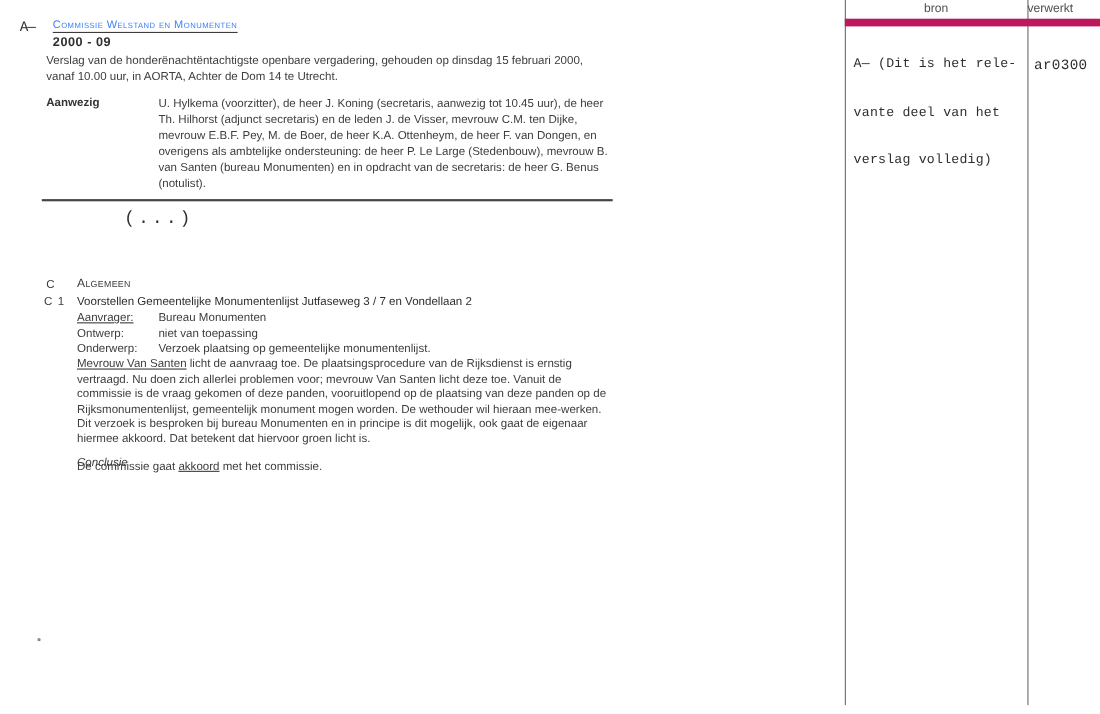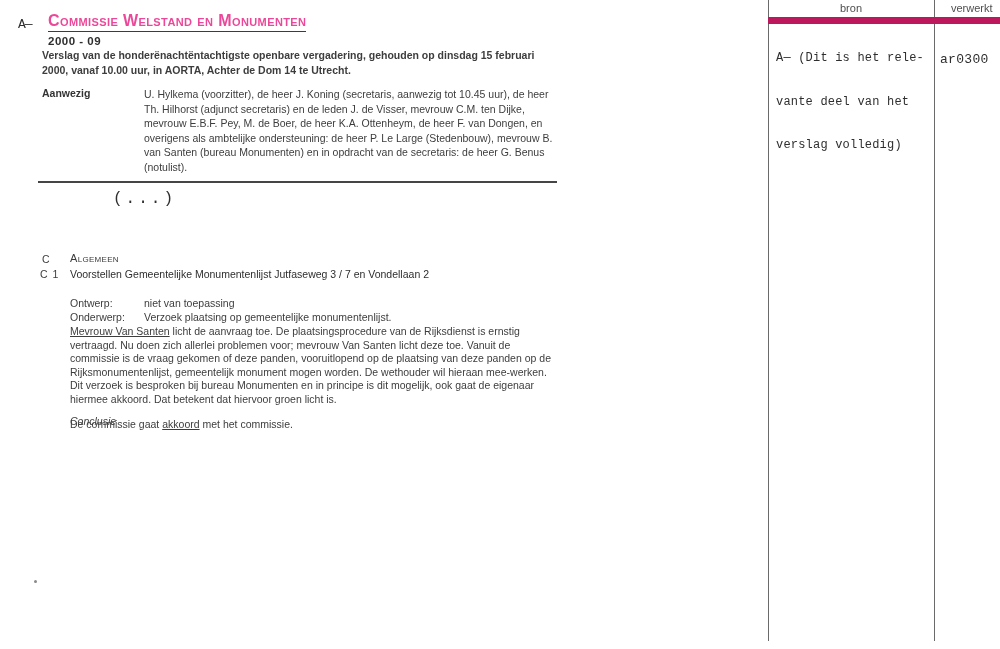--- a/index.html
+++ b/index.html
@@ -14,33 +14,32 @@
   
   .marker{
     position:absolute;left:18px;top:17px;
     font-family:"Liberation Mono", monospace;
     font-size:13px;color:#2f2f2f;letter-spacing:-1px;
   }
   .doc-header{position:absolute;left:48px;top:12px;}
   .doc-title{
     display:inline-block;
     font-variant:small-caps;
-    font-size:16px;letter-spacing:0.4px;
-    color:#ec4899;
+    font-size:10px;letter-spacing:0.4px;
+    color:#3b82f6;
     border-bottom:1.5px solid #3c3c3c;
     padding-bottom:1px;
-    font-weight:bold;
   }
   .doc-number{
     font-weight:bold;font-size:11.5px;color:#2e2e2e;
     margin-top:3px;letter-spacing:0.5px;
   }
   .intro{
     position:absolute;left:42px;top:48px;width:502px;
-    font-size:10.5px;line-height:14.5px;color:#3d3d3d;font-weight:bold;
+    font-size:10.5px;line-height:14.5px;color:#3d3d3d;
   }
   .attendees-label{
     position:absolute;left:42px;top:87px;
     font-weight:bold;font-size:10.5px;color:#333;
   }
   .attendees-text{
     position:absolute;left:144px;top:87px;width:416px;
     font-size:10.5px;line-height:14.6px;color:#3d3d3d;
   }
   .divider{
@@ -103,21 +102,21 @@
   .mt-header{
     position:absolute;left:0;top:0;right:0;height:17px;
     border-bottom:7px solid #be185d;
     display:flex;
   }
   .mt-header .cell-bron{
     width:166px;text-align:center;
     font-size:11px;color:#4f4f4f;padding-top:2px;
   }
   .mt-header .cell-verwerkt{
-    flex:1;padding-left:17px;
+    flex:1;padding-left:0;
     font-size:11px;color:#4f4f4f;padding-top:2px;
   }
   .mt-note{
     position:absolute;left:8px;top:22px;
     font-family:"Liberation Mono", monospace;
     font-size:12px;line-height:14.5px;color:#2e2e2e;
     letter-spacing:0.2px;white-space:pre;
   }
   .mt-code{
     position:absolute;left:172px;top:52px;
@@ -145,20 +144,23 @@
   <div class="divider"></div>
 
   <div class="ellipsis">(...)</div>
 
   <div class="sec-index" style="top:253px;">C</div>
   <div class="sec-label" style="top:252px;">Algemeen</div>
 
   <div class="item-index">C 1</div>
   <div class="item-title">Voorstellen Gemeentelijke Monumentenlijst Jutfaseweg 3 / 7 en Vondellaan 2</div>
 
+  <div class="field-row" style="top:283px;">
+    <span class="field-label u">Aanvrager:</span><span class="field-value">Bureau Monumenten</span>
+  </div>
   <div class="field-row" style="top:311px;">
     <span class="field-label">Onderwerp:</span><span class="field-value">Verzoek plaatsing op gemeentelijke monumentenlijst.</span>
   </div>
   <div class="field-row" style="top:297px;">
     <span class="field-label">Ontwerp:</span><span class="field-value">niet van toepassing</span>
   </div>
 
   <div class="body-par">
     <span class="lead">Mevrouw Van Santen</span><span> licht de aanvraag toe. De plaatsingsprocedure van de Rijksdienst is ernstig vertraagd. Nu doen zich allerlei problemen voor; mevrouw Van Santen licht deze toe. Vanuit de commissie is de vraag gekomen of deze panden, vooruitlopend op de plaatsing van deze panden op de Rijksmonumentenlijst, gemeentelijk monument mogen worden. De wethouder wil hieraan mee-werken. Dit verzoek is besproken bij bureau Monumenten en in principe is dit mogelijk, ook gaat de eigenaar hiermee akkoord. Dat betekent dat hiervoor groen licht is.</span>
   </div>

